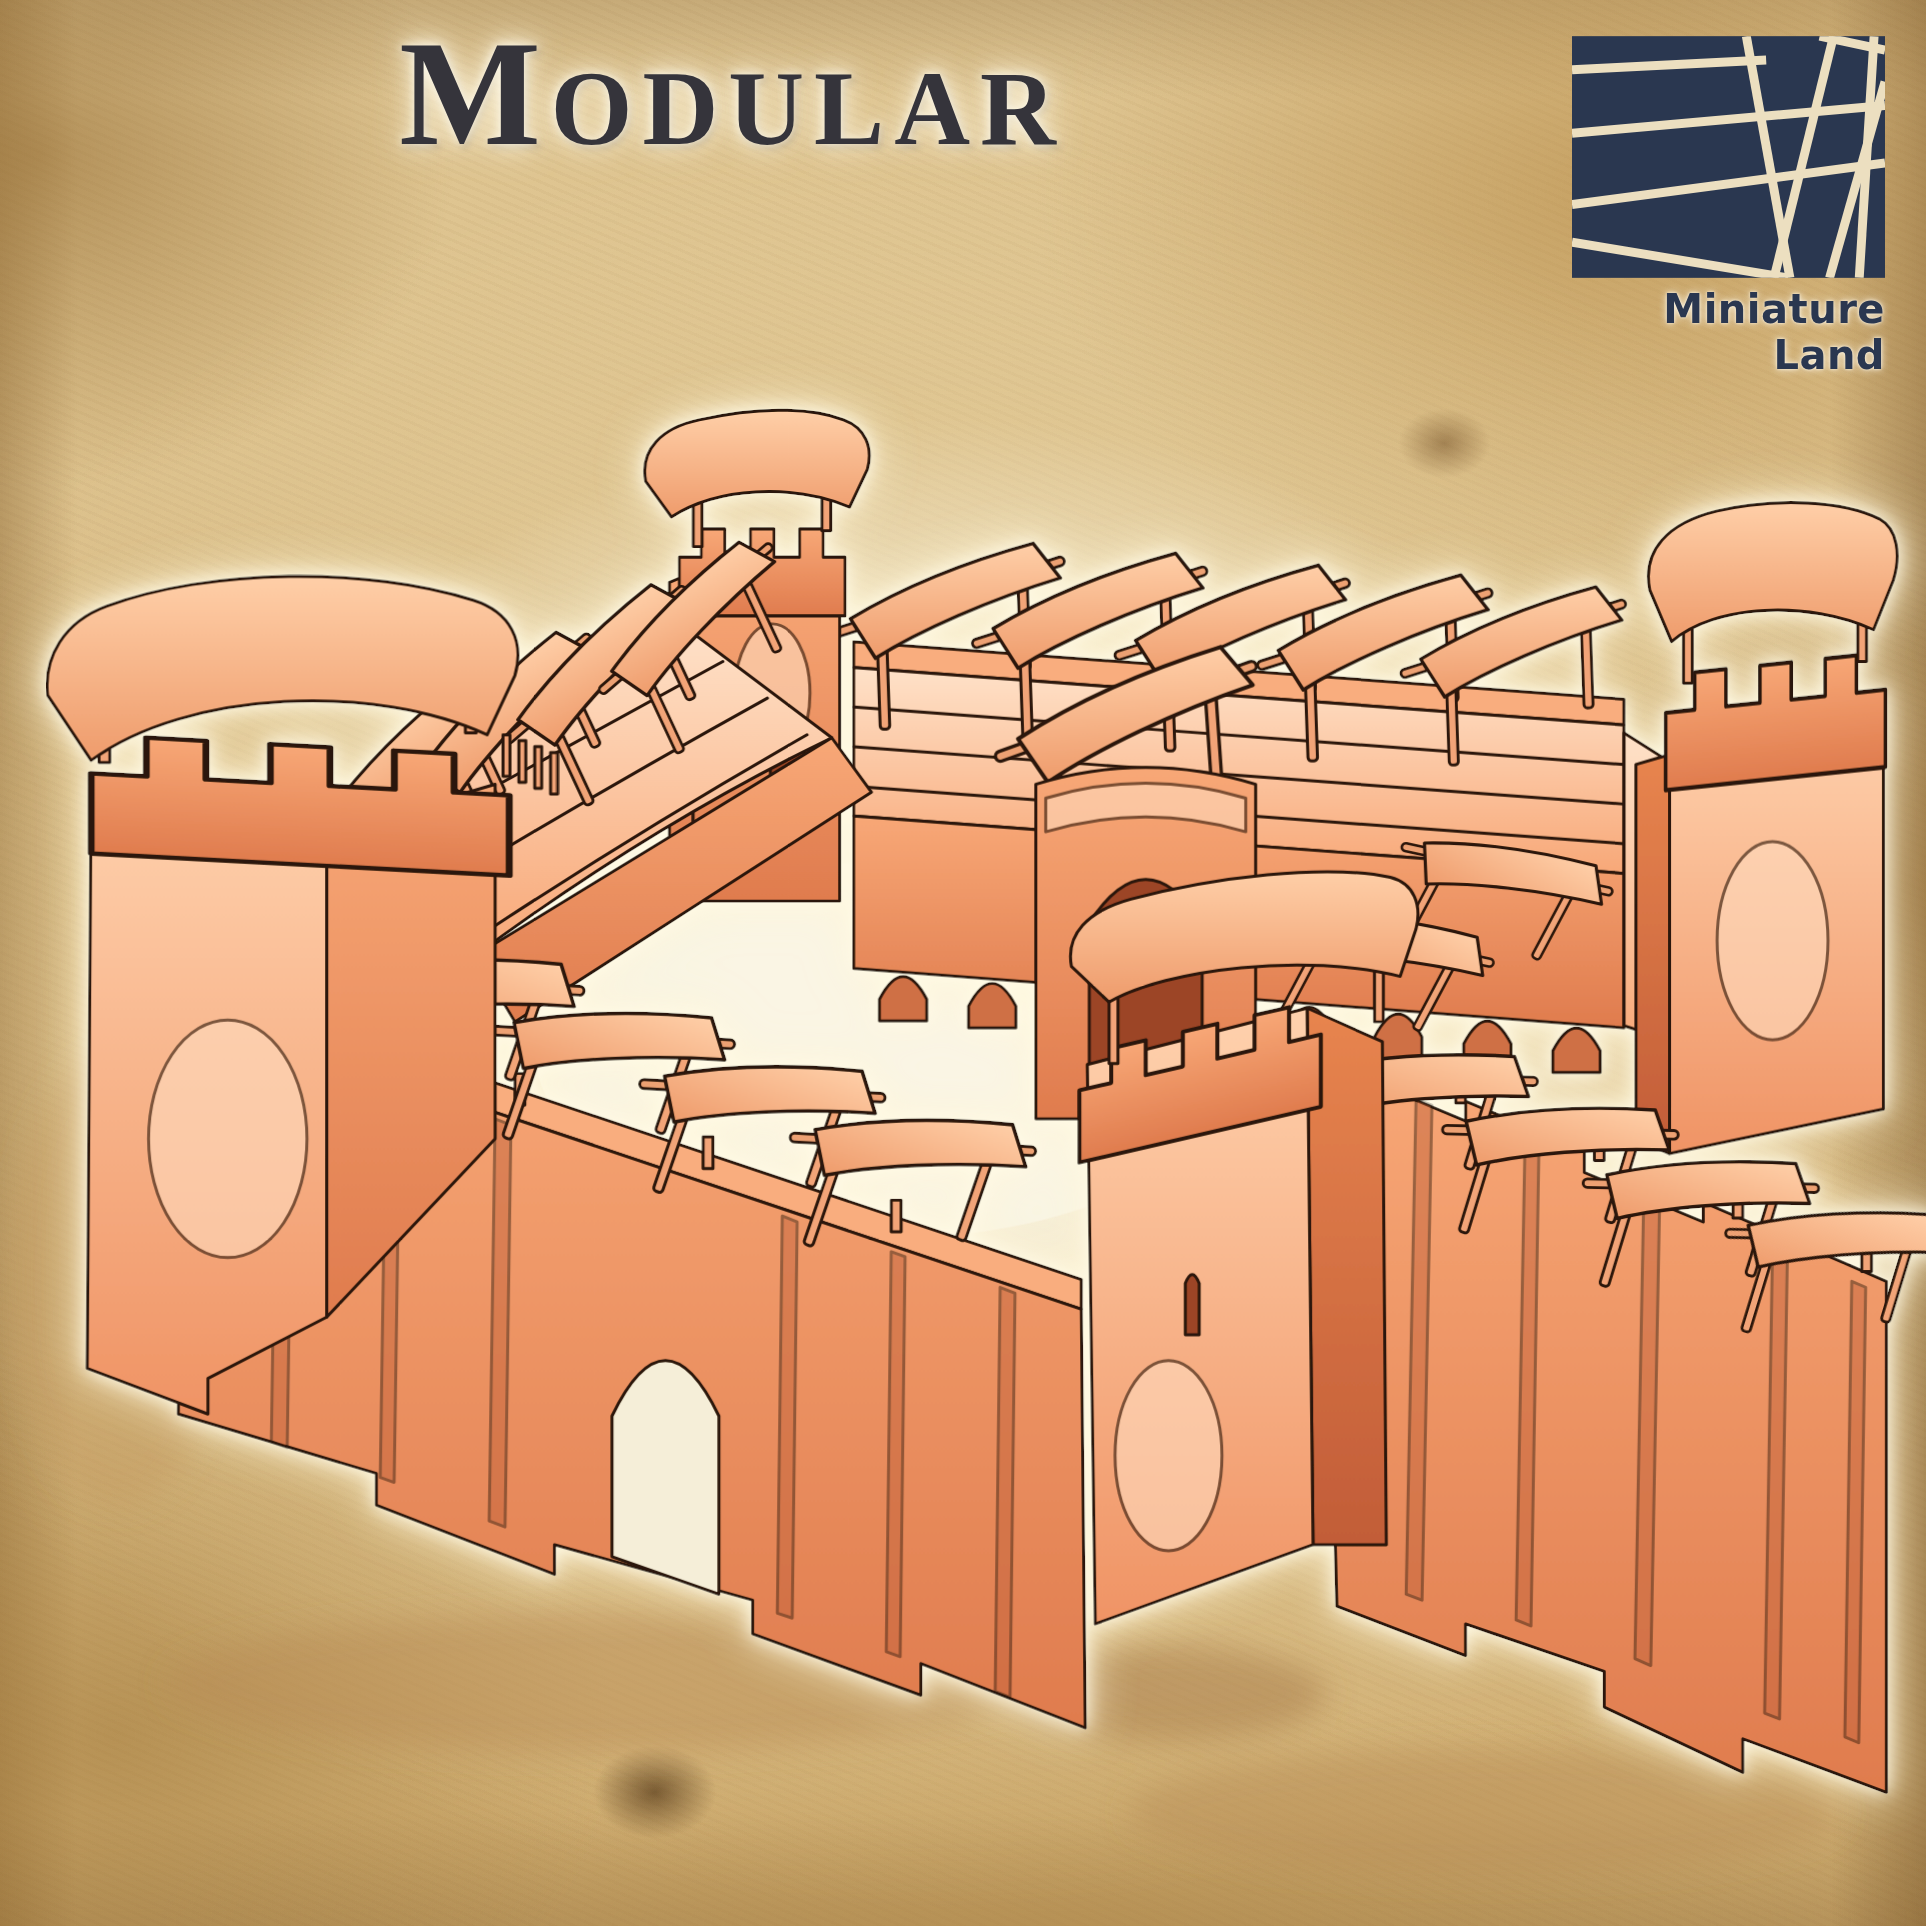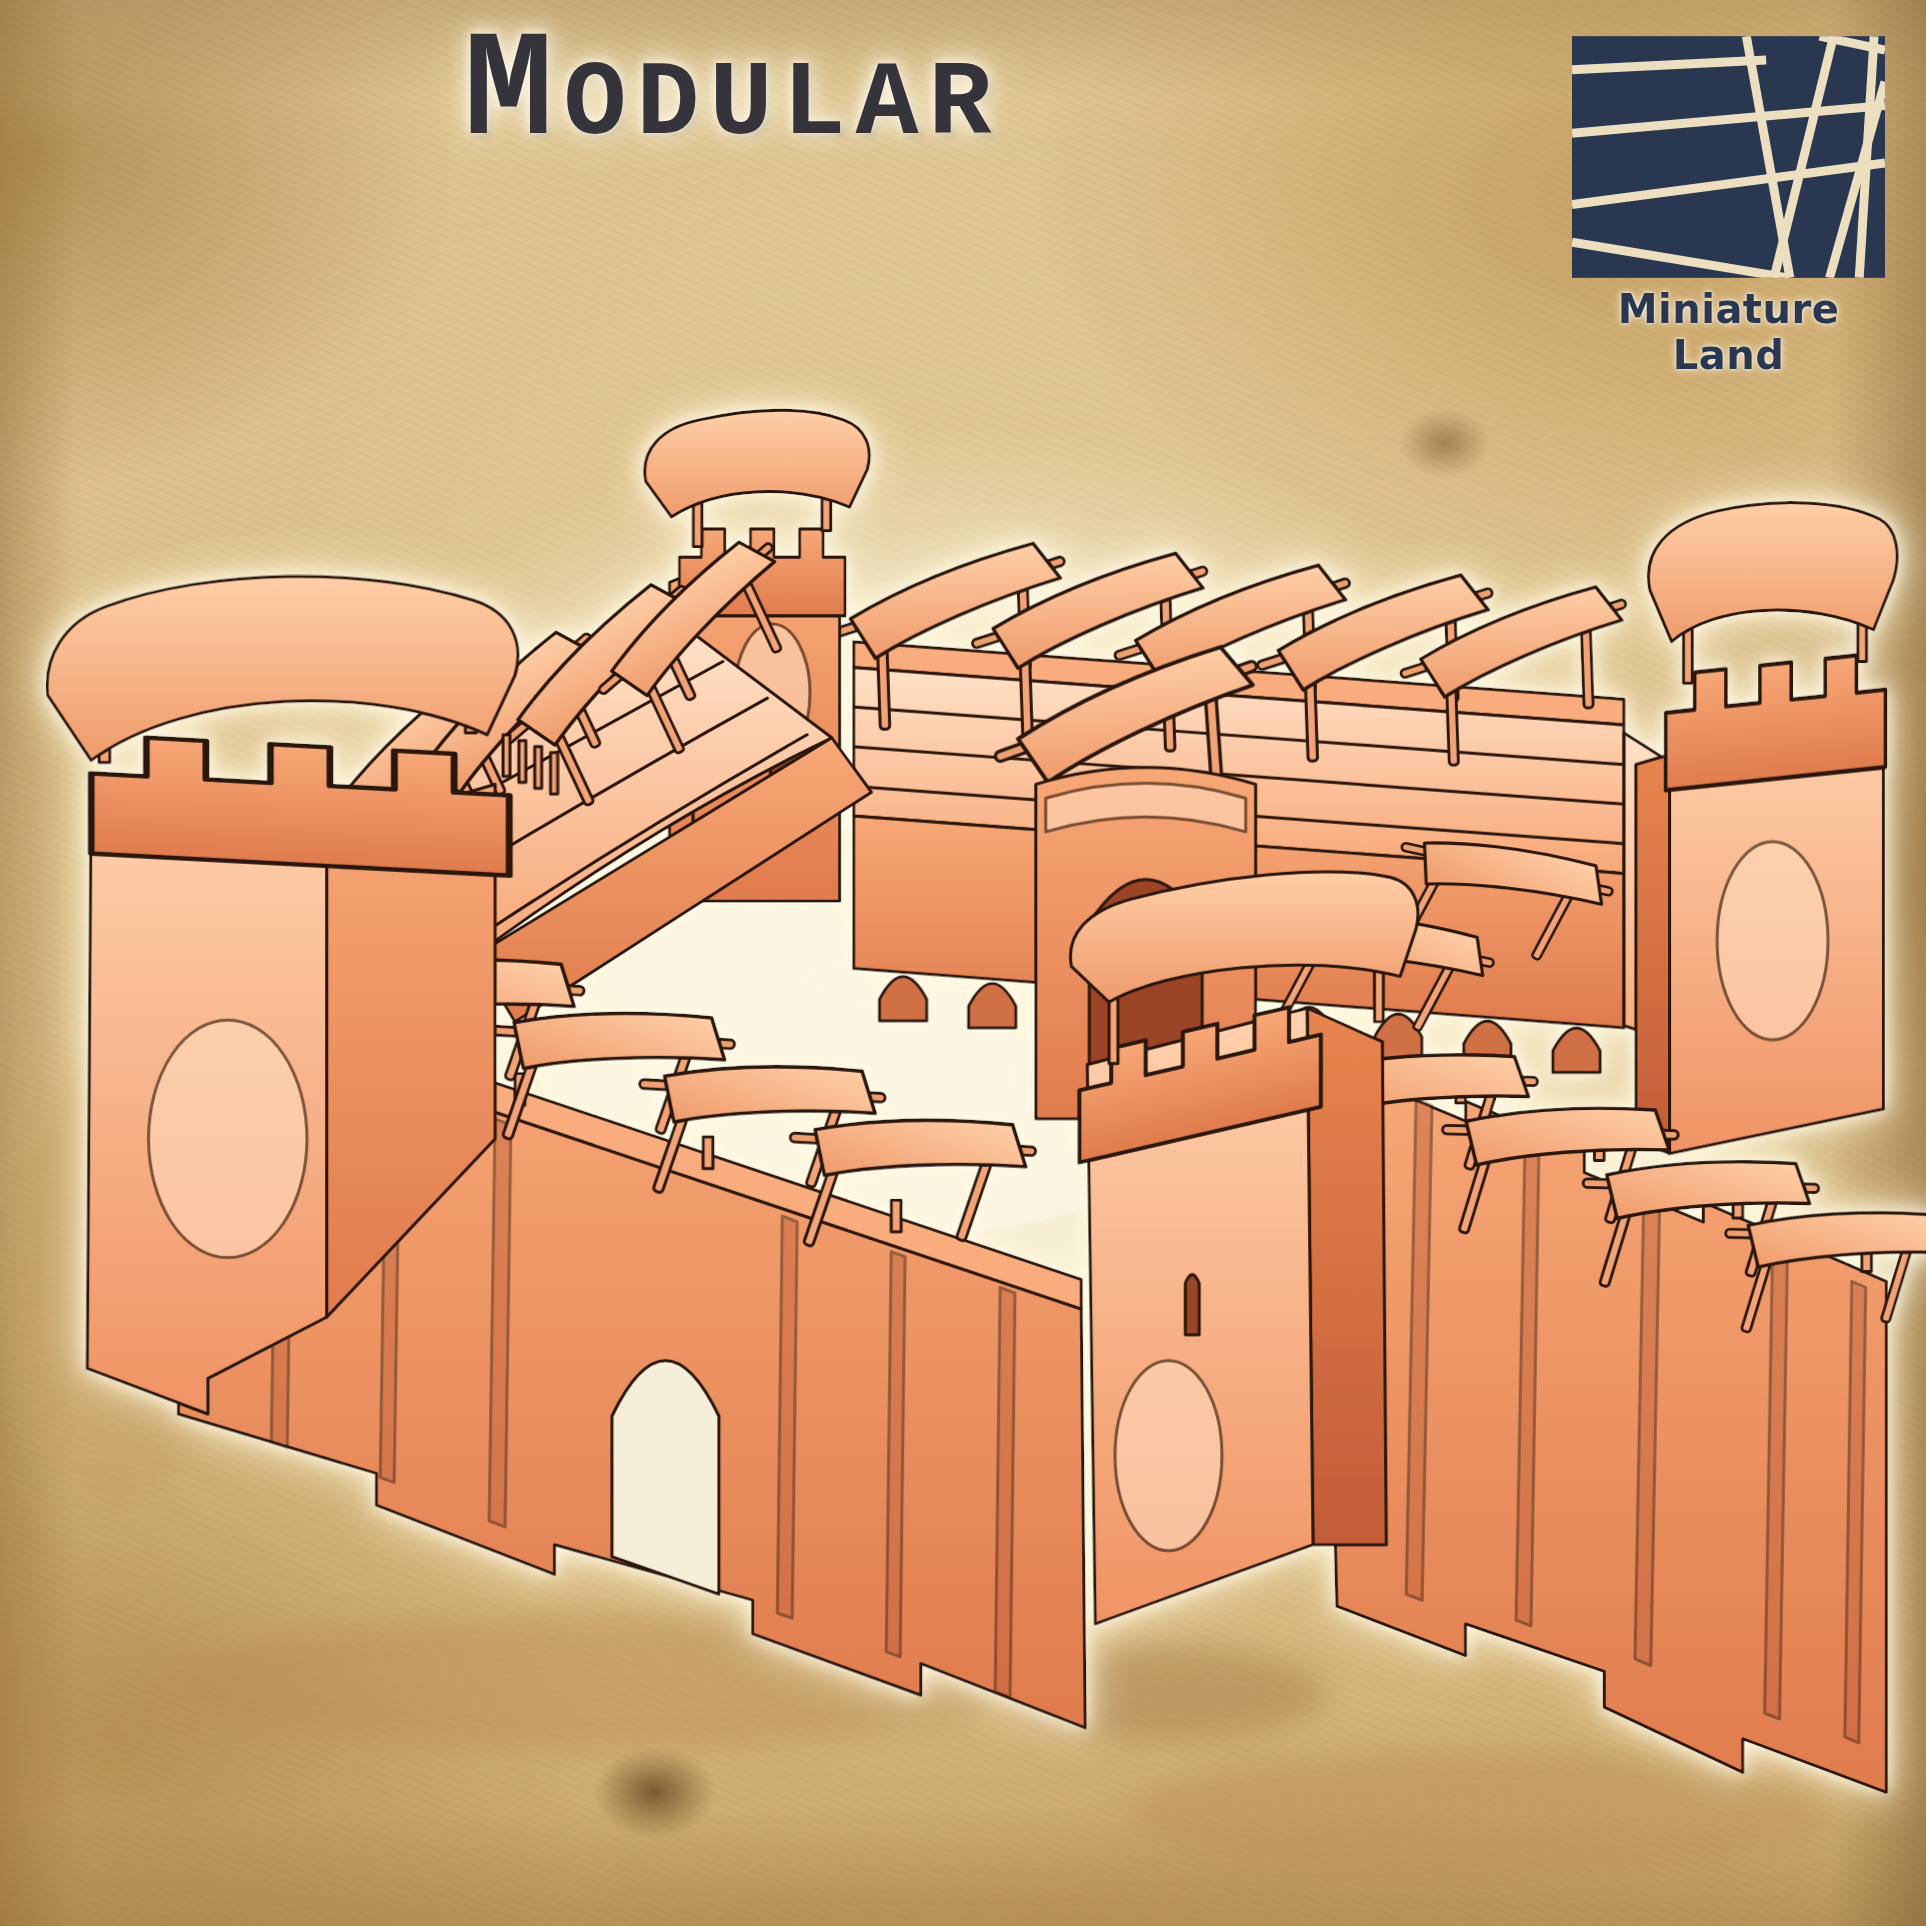--- a/index.html
+++ b/index.html
@@ -19,30 +19,30 @@
       radial-gradient(2% 1.4% at 16% 33%, rgba(100,62,24,.5), rgba(0,0,0,0) 100%),
       linear-gradient(90deg, rgba(130,92,40,.4) 0%, rgba(0,0,0,0) 4%, rgba(0,0,0,0) 95%, rgba(110,76,34,.45) 100%),
       linear-gradient(180deg, rgba(120,85,38,.25) 0%, rgba(0,0,0,0) 5%, rgba(0,0,0,0) 94%, rgba(120,85,38,.3) 100%),
       repeating-linear-gradient(23deg, rgba(120,80,30,.04) 0 3px, rgba(0,0,0,0) 3px 8px),
       linear-gradient(#e0c794,#d0ae72);
   }
   
   .title-wrap{
     position:absolute;left:287px;top:20px;width:891px;
     text-align:center;line-height:.98;
-    font-family:Liberation Mono, monospace;font-weight:700;
+    font-family:Liberation Serif, serif;font-weight:700;
     font-variant-caps:small-caps;
     color:#35343b;
     text-shadow:0 0 10px rgba(255,252,238,.95),0 0 22px rgba(255,250,230,.9),
                 0 0 38px rgba(255,248,225,.7),3px 4px 6px rgba(70,45,20,.35);
   }
   .title-line1{font-size:150px;letter-spacing:10px;}
   .title-line2{font-size:139px;letter-spacing:6px;margin-top:2px;}
   
-  .brand{position:absolute;left:1572px;top:36px;width:313px;text-align:center;}
+  .brand{position:absolute;left:1572px;top:36px;width:313px;text-align:right;}
   .brand-name{
     margin-top:4px;font-family:"DejaVu Sans", sans-serif;font-weight:bold;
     font-size:40px;color:#2a3750;letter-spacing:0.5px;
     text-shadow:0 0 8px rgba(255,250,235,.9),0 0 3px rgba(255,250,235,.9);
   }
   
   .arena-svg{position:absolute;left:0;top:0;}
   .arena path,.arena rect,.arena ellipse,.arena line,.arena use{
     stroke:#2a1608;stroke-width:3;stroke-linejoin:round;stroke-linecap:round;
   }

